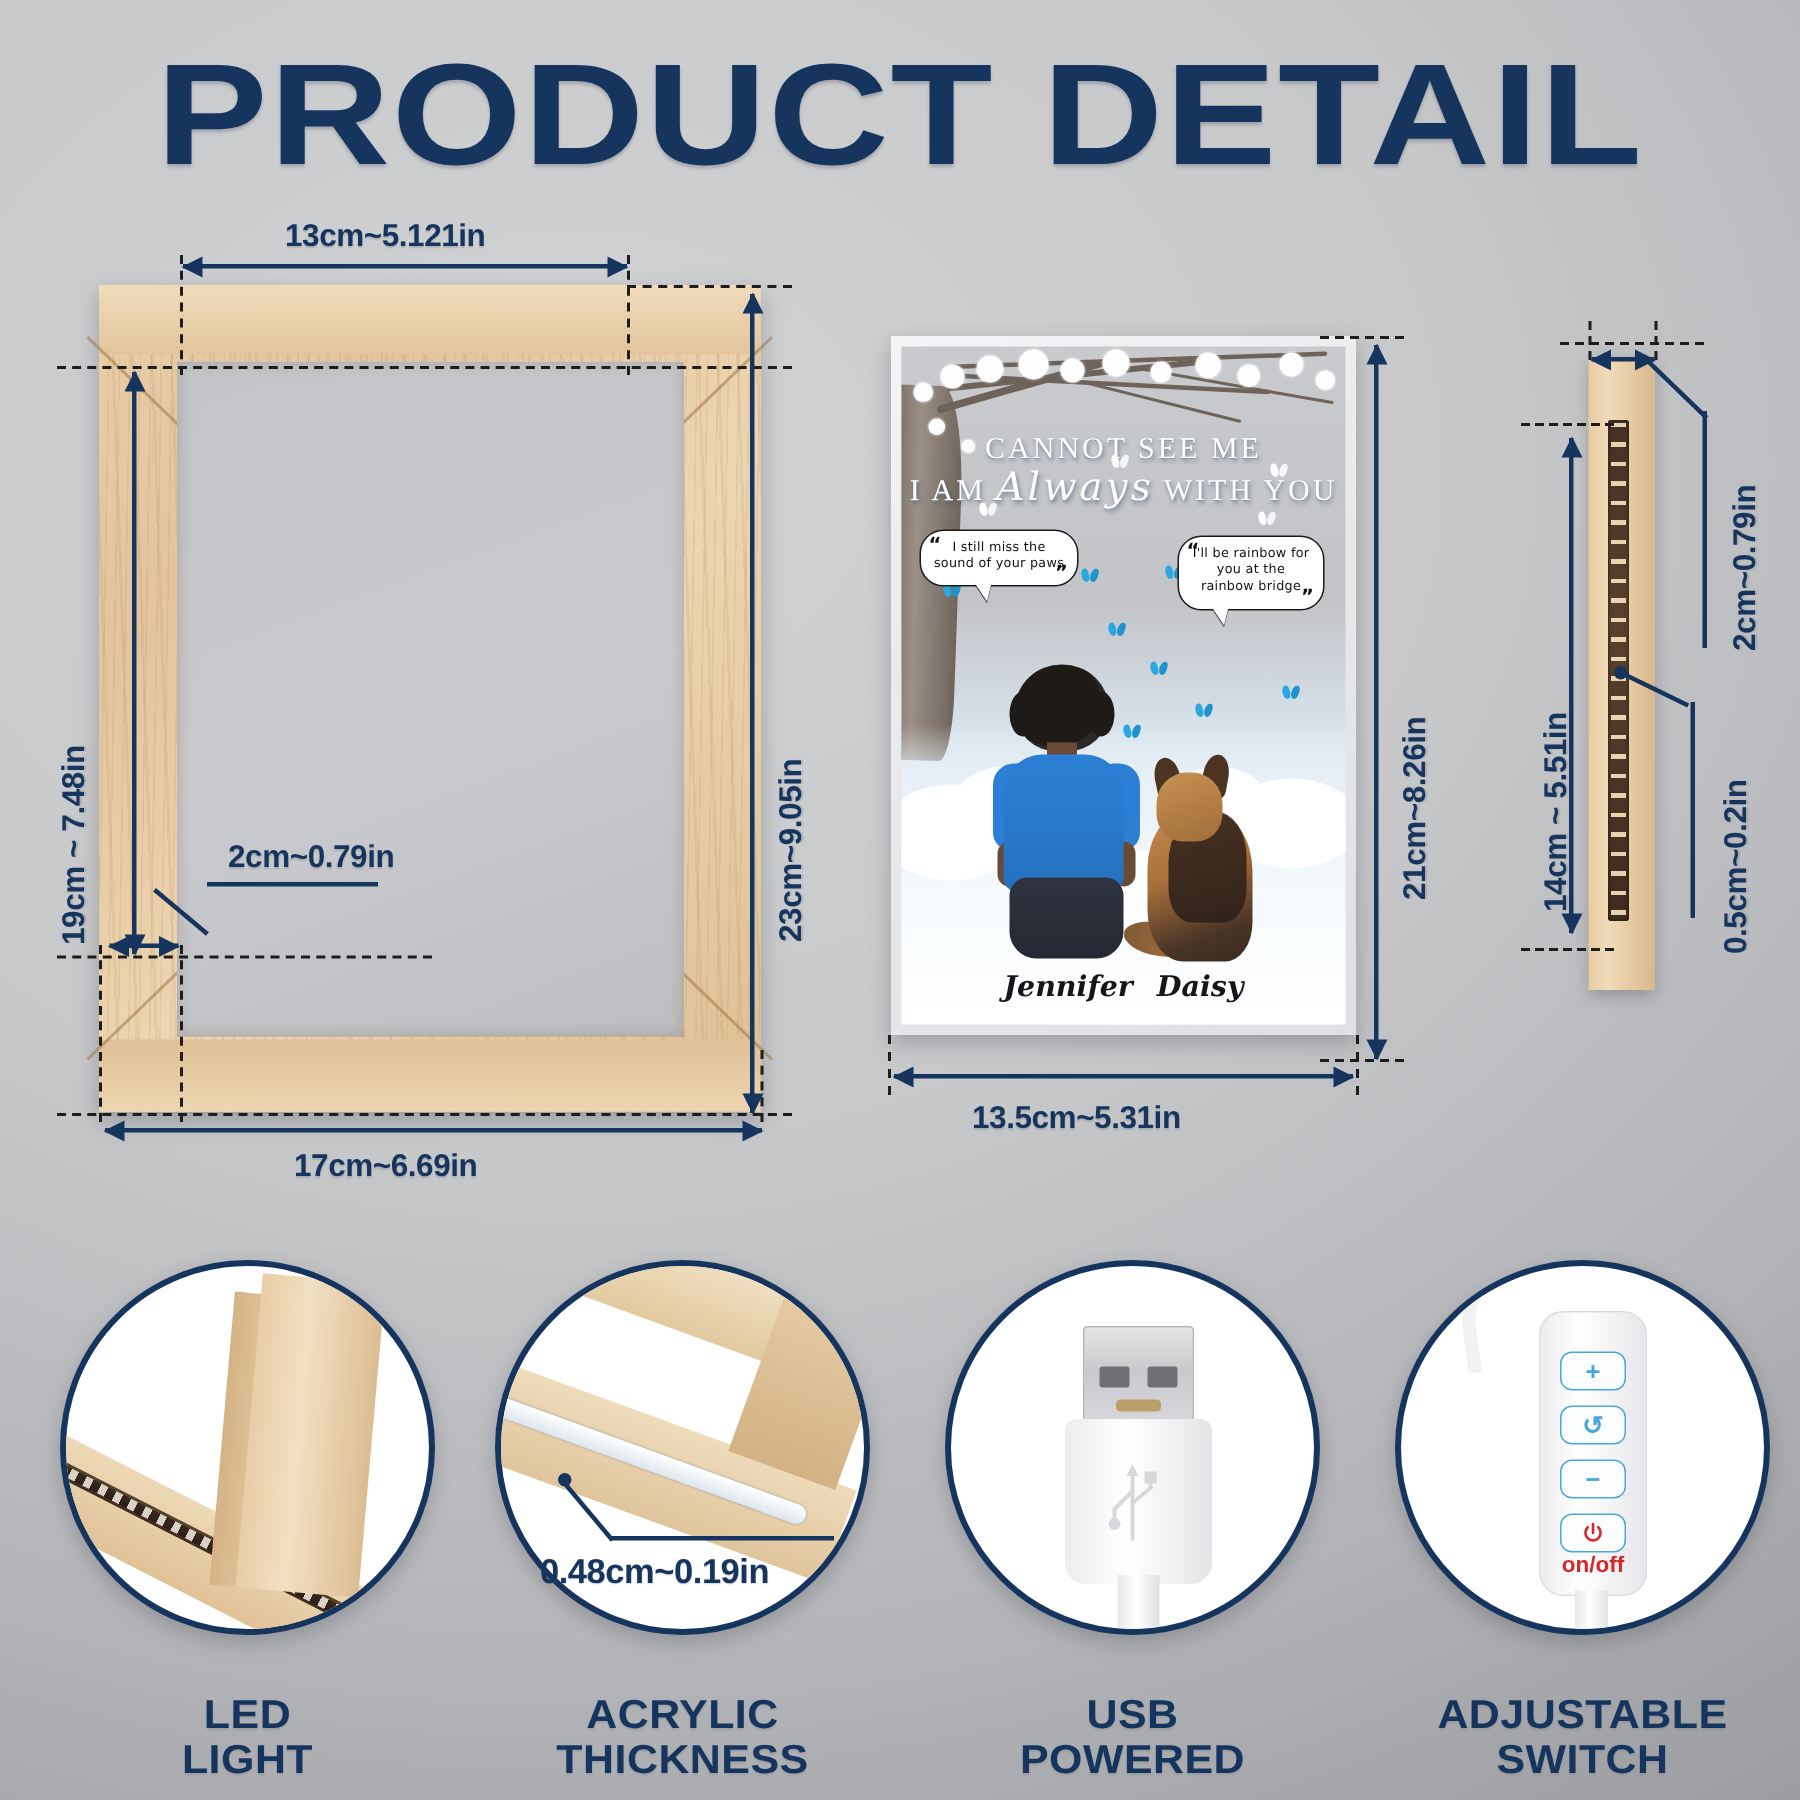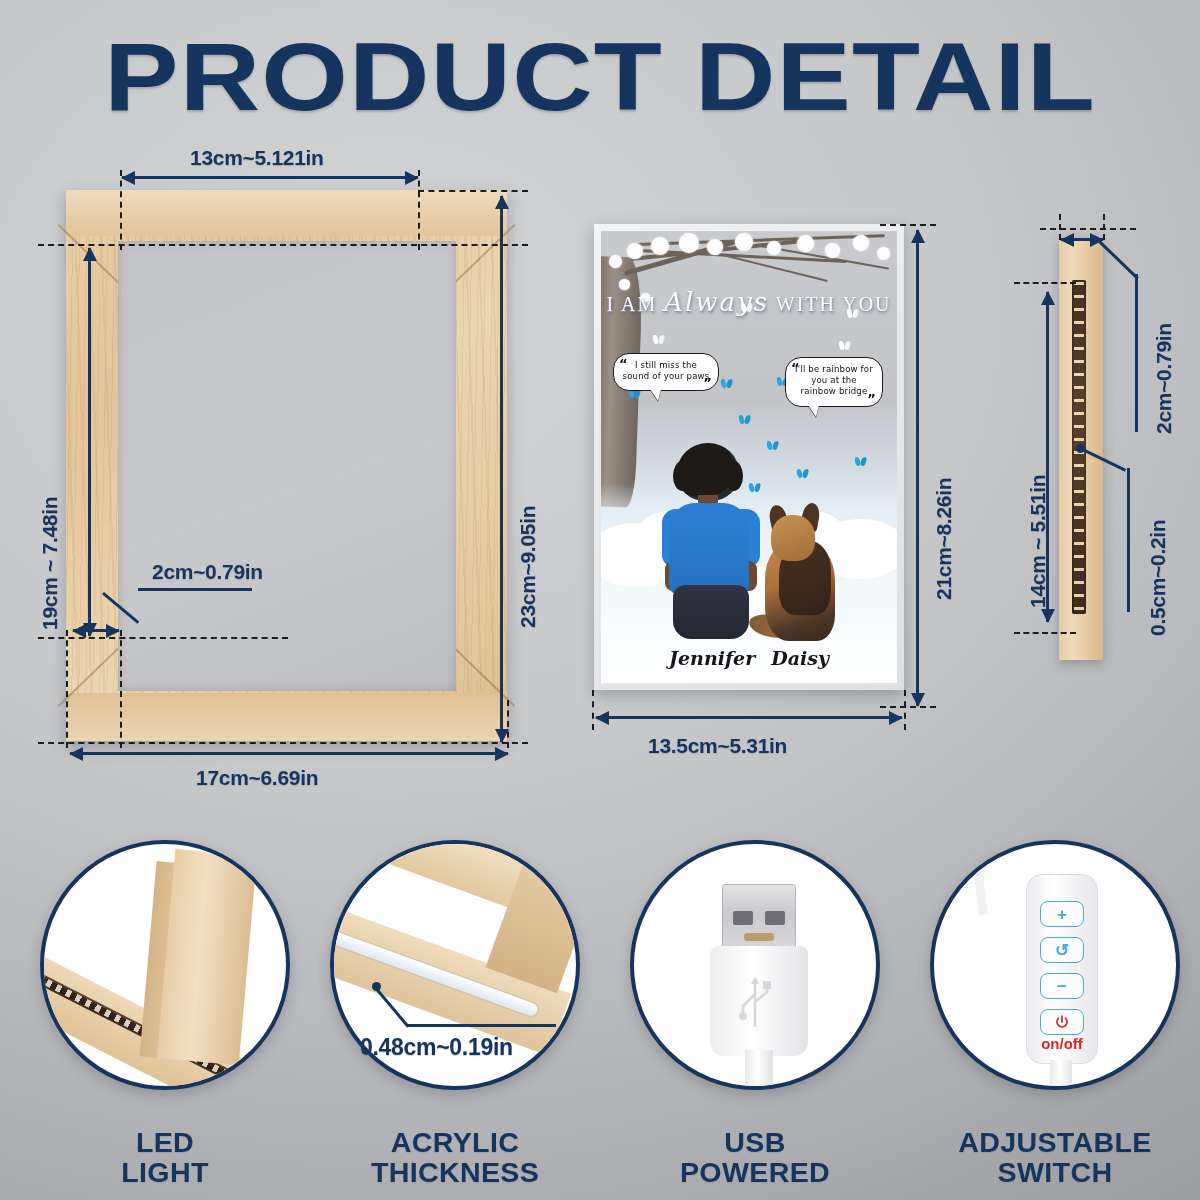--- a/index.html
+++ b/index.html
@@ -417,20 +417,21 @@
           <div class="blossom" style="left:166px;top:10px; width:14px; height:14px;"></div>
           <div class="blossom" style="left:196px;top:4px;  width:17px; height:17px;"></div>
           <div class="blossom" style="left:224px;top:12px; width:15px; height:15px;"></div>
           <div class="blossom" style="left:252px;top:4px;  width:16px; height:16px;"></div>
           <div class="blossom" style="left:276px;top:16px; width:13px; height:13px;"></div>
           <div class="blossom" style="left:18px; top:48px; width:11px; height:11px;"></div>
           <div class="blossom" style="left:40px; top:62px; width:9px;  height:9px;"></div>
         </div>
 
         <div class="art-quote">
+          <div class="q-caps1">CANNOT SEE ME</div>
           <div class="q-line3">
             <span>I AM</span>
             <span class="q-script2">Always</span>
             <span>WITH YOU</span>
           </div>
         </div>
 
         <div class="cloudband"></div>
         <div class="cloud" style="left:-14px; bottom:96px; width:96px; height:64px;"></div>
         <div class="cloud" style="left:34px;  bottom:120px; width:70px; height:52px;"></div>

